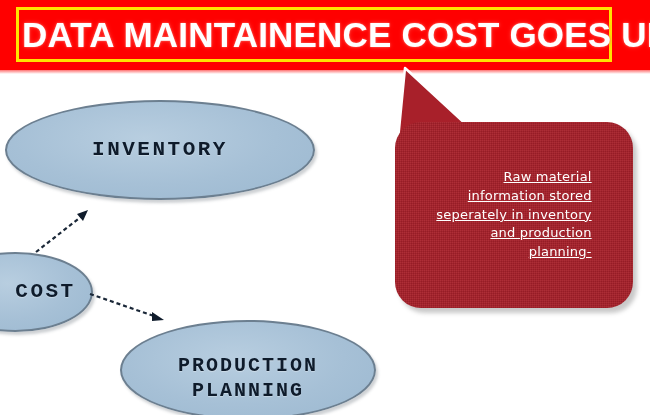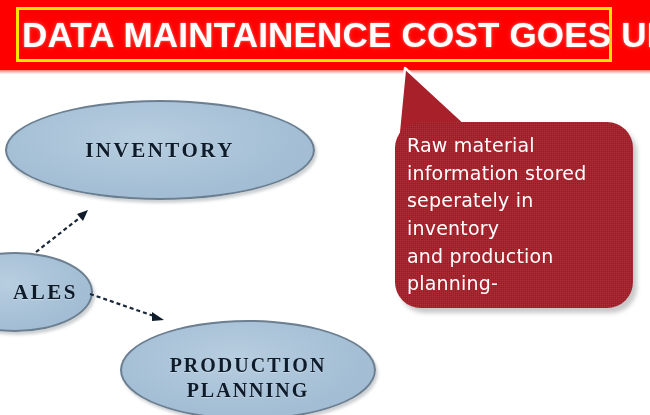--- a/index.html
+++ b/index.html
@@ -66,21 +66,21 @@
     border: 2px solid #6c7f90;
     box-sizing: border-box;
     box-shadow: 2px 3px 3px rgba(90,100,110,0.30);
     display: flex;
     align-items: center;
     justify-content: center;
     text-align: center;
   }
   .node-label {
     color: #0e1b2b;
-    font-family: Liberation Serif, serif;
+    font-family: Liberation Mono, monospace;
     font-weight: bold;
     font-size: 21px;
     letter-spacing: 2.5px;
     line-height: 1.25;
     text-shadow: 0 1px 1px rgba(255,255,255,0.35);
   }
 
   #node-inventory {
     left: 5px;
     top: 100px;
@@ -138,43 +138,44 @@
       #a8202a;
     border-radius: 26px;
     box-shadow: 4px 5px 4px rgba(120,120,120,0.40);
     display: flex;
     align-items: center;
     justify-content: center;
   }
   #callout-text {
     color: #ffffff;
     font-family: "DejaVu Sans", sans-serif;
-    font-size: 19px;
+    font-size: 13px;
     font-weight: normal;
     line-height: 1.45;
-    text-align: left;
+    text-align: right;
     letter-spacing: 0.2px;
     padding: 0 12px;
     white-space: pre-line;
+    text-decoration: underline;
   }
 </style>
 </head>
 <body>
 
 <div id="title-banner">
   <div id="title-frame"></div>
   <div id="title-text">DATA MAINTAINENCE  COST GOES UP</div>
 </div>
 
 <div class="node" id="node-inventory">
   <span class="node-label">INVENTORY</span>
 </div>
 
 <div class="node" id="node-sales">
-  <span class="node-label">ALES</span>
+  <span class="node-label">COST</span>
 </div>
 
 <div class="node" id="node-production">
   <span class="node-label" style="white-space:pre-line;">PRODUCTION
 PLANNING</span>
 </div>
 
 <svg class="arrow-svg" id="arrow-sales-inventory" viewBox="0 0 70 60">
   <line x1="6" y1="52" x2="52" y2="16" stroke="#1b2838" stroke-width="2.2" stroke-dasharray="4 3"></line>
   <polygon points="58,10 47,14 53,21" fill="#101c2c"></polygon>

